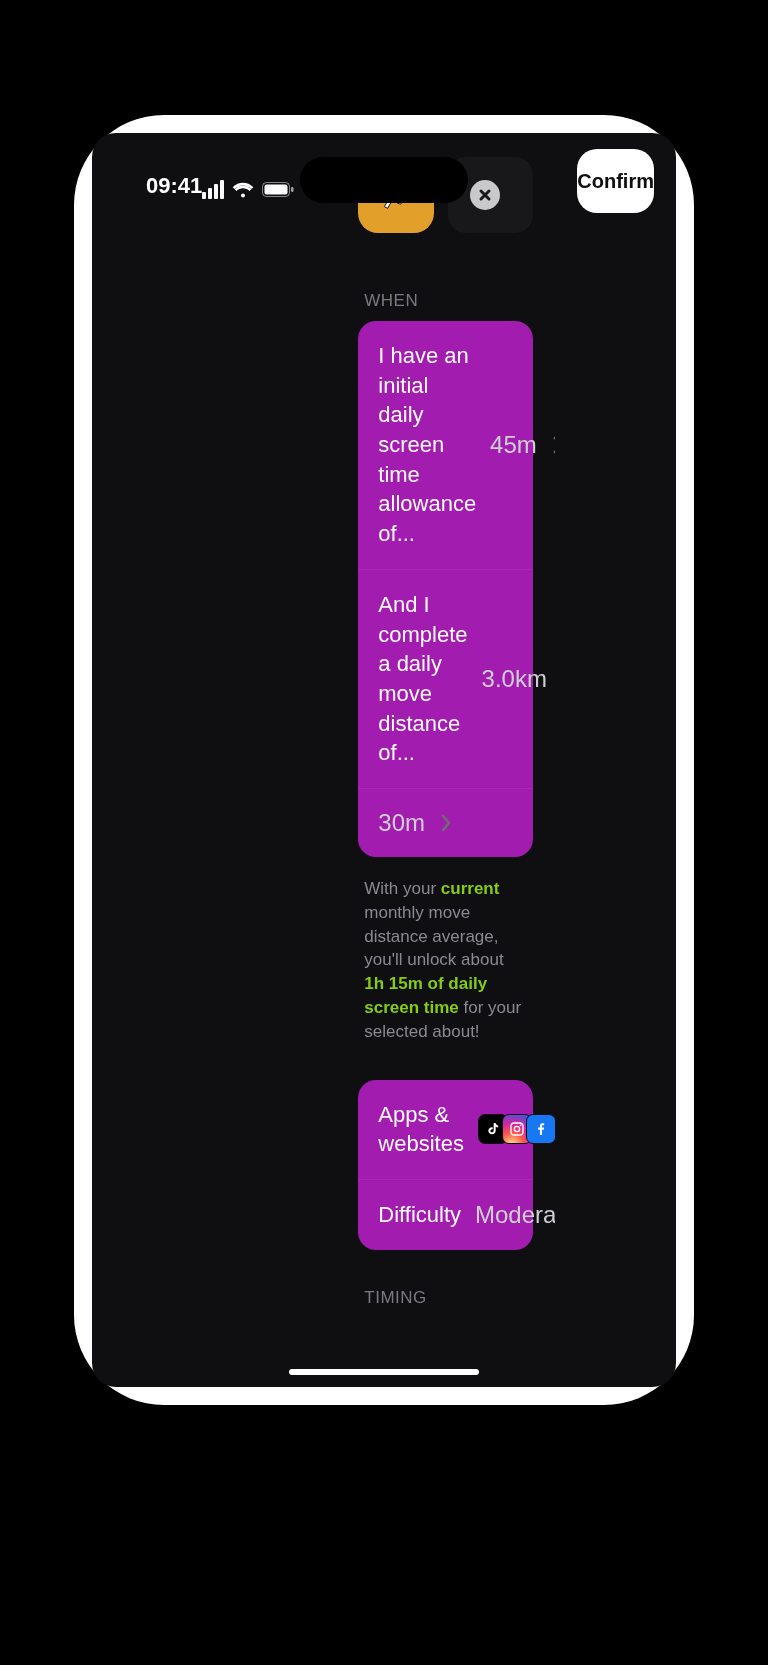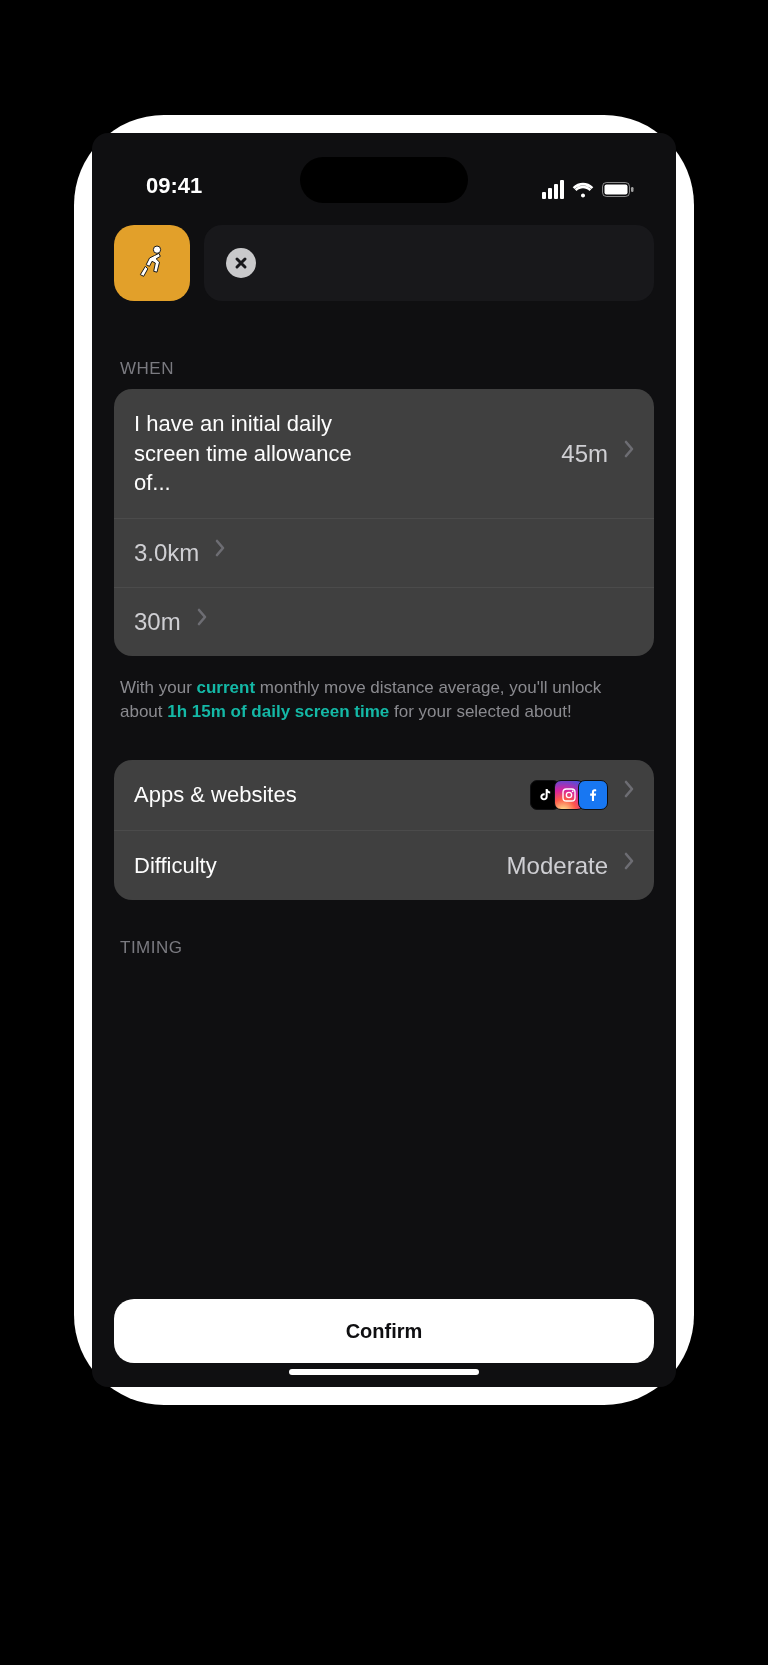--- a/index.html
+++ b/index.html
@@ -20,25 +20,25 @@
       background: #fff;
       border-radius: 90px;
       padding: 18px;
       box-shadow: 0 2px 8px rgba(0,0,0,0.5);
       position: relative;
     }
     .screen {
       width: 100%;
       height: 100%;
       background: #0f0f11;
-      border-radius: 16px;
+      border-radius: 24px;
       overflow: hidden;
       position: relative;
       display: flex;
-      flex-direction: column;
+      flex-direction: row;
     }
     
     .island {
       position: absolute;
       top: 24px;
       left: 50%;
       transform: translateX(-50%);
       width: 168px;
       height: 46px;
       background: #000;
@@ -116,61 +116,62 @@
     
     .section-label {
       color: #7a7a80;
       font-size: 17px;
       font-weight: 500;
       letter-spacing: 0.5px;
       margin: 12px 6px 10px 6px;
     }
     
     .card {
-      background: #404040;
+      background: #a21caf;
       border-radius: 18px;
       margin-bottom: 14px;
     }
     .row {
       display: flex;
       align-items: center;
       justify-content: space-between;
       padding: 20px 20px;
       gap: 14px;
     }
     .row + .row { border-top: 1px solid rgba(255,255,255,0.06); }
     .row-label {
       color: #fdfdfd;
       font-size: 22px;
       font-weight: 500;
       line-height: 1.35;
       max-width: 260px;
     }
     .row-right {
       display: flex;
+      align-items: center;
       gap: 16px;
       flex-shrink: 0;
     }
     .row-value {
       color: #cfcfd3;
       font-size: 24px;
       font-weight: 500;
     }
     .chevron {
       color: #6d6d73;
     }
     .chevron svg { display:block; }
     
     .helper {
       color: #8a8a8f;
       font-size: 17px;
       line-height: 1.4;
       margin: 6px 6px 36px 6px;
     }
-    .helper b { color: #14b8a6; font-weight: 700; }
+    .helper b { color: #84cc16; font-weight: 700; }
     
     .app-cluster { display: flex; align-items: center; }
     .mini-icon {
       width: 30px; height: 30px; border-radius: 7px;
       display: flex; align-items:center; justify-content:center;
       margin-left: -6px;
       border: 1px solid #0f0f11;
     }
     .mini-icon:first-child { margin-left: 0; }
     .tiktok { background: #000; color:#fff; }
@@ -263,20 +264,21 @@
           <div class="row-right">
             <div class="row-value">45m</div>
             <span class="chevron">
               <svg width="10" height="18" viewBox="0 0 10 18">
                   <path fill="none" stroke="#6d6d73" stroke-width="2.6" stroke-linecap="round" stroke-linejoin="round" d="M2 2l6 7-6 7"></path>
                 </svg>
             </span>
           </div>
         </div>
         <div class="row">
+          <div class="row-label">And I complete a daily move distance of...</div>
           <div class="row-right">
             <div class="row-value">3.0km</div>
             <span class="chevron">
               <svg width="10" height="18" viewBox="0 0 10 18">
                   <path fill="none" stroke="#6d6d73" stroke-width="2.6" stroke-linecap="round" stroke-linejoin="round" d="M2 2l6 7-6 7"></path>
                 </svg>
             </span>
           </div>
         </div>
         <div class="row">

